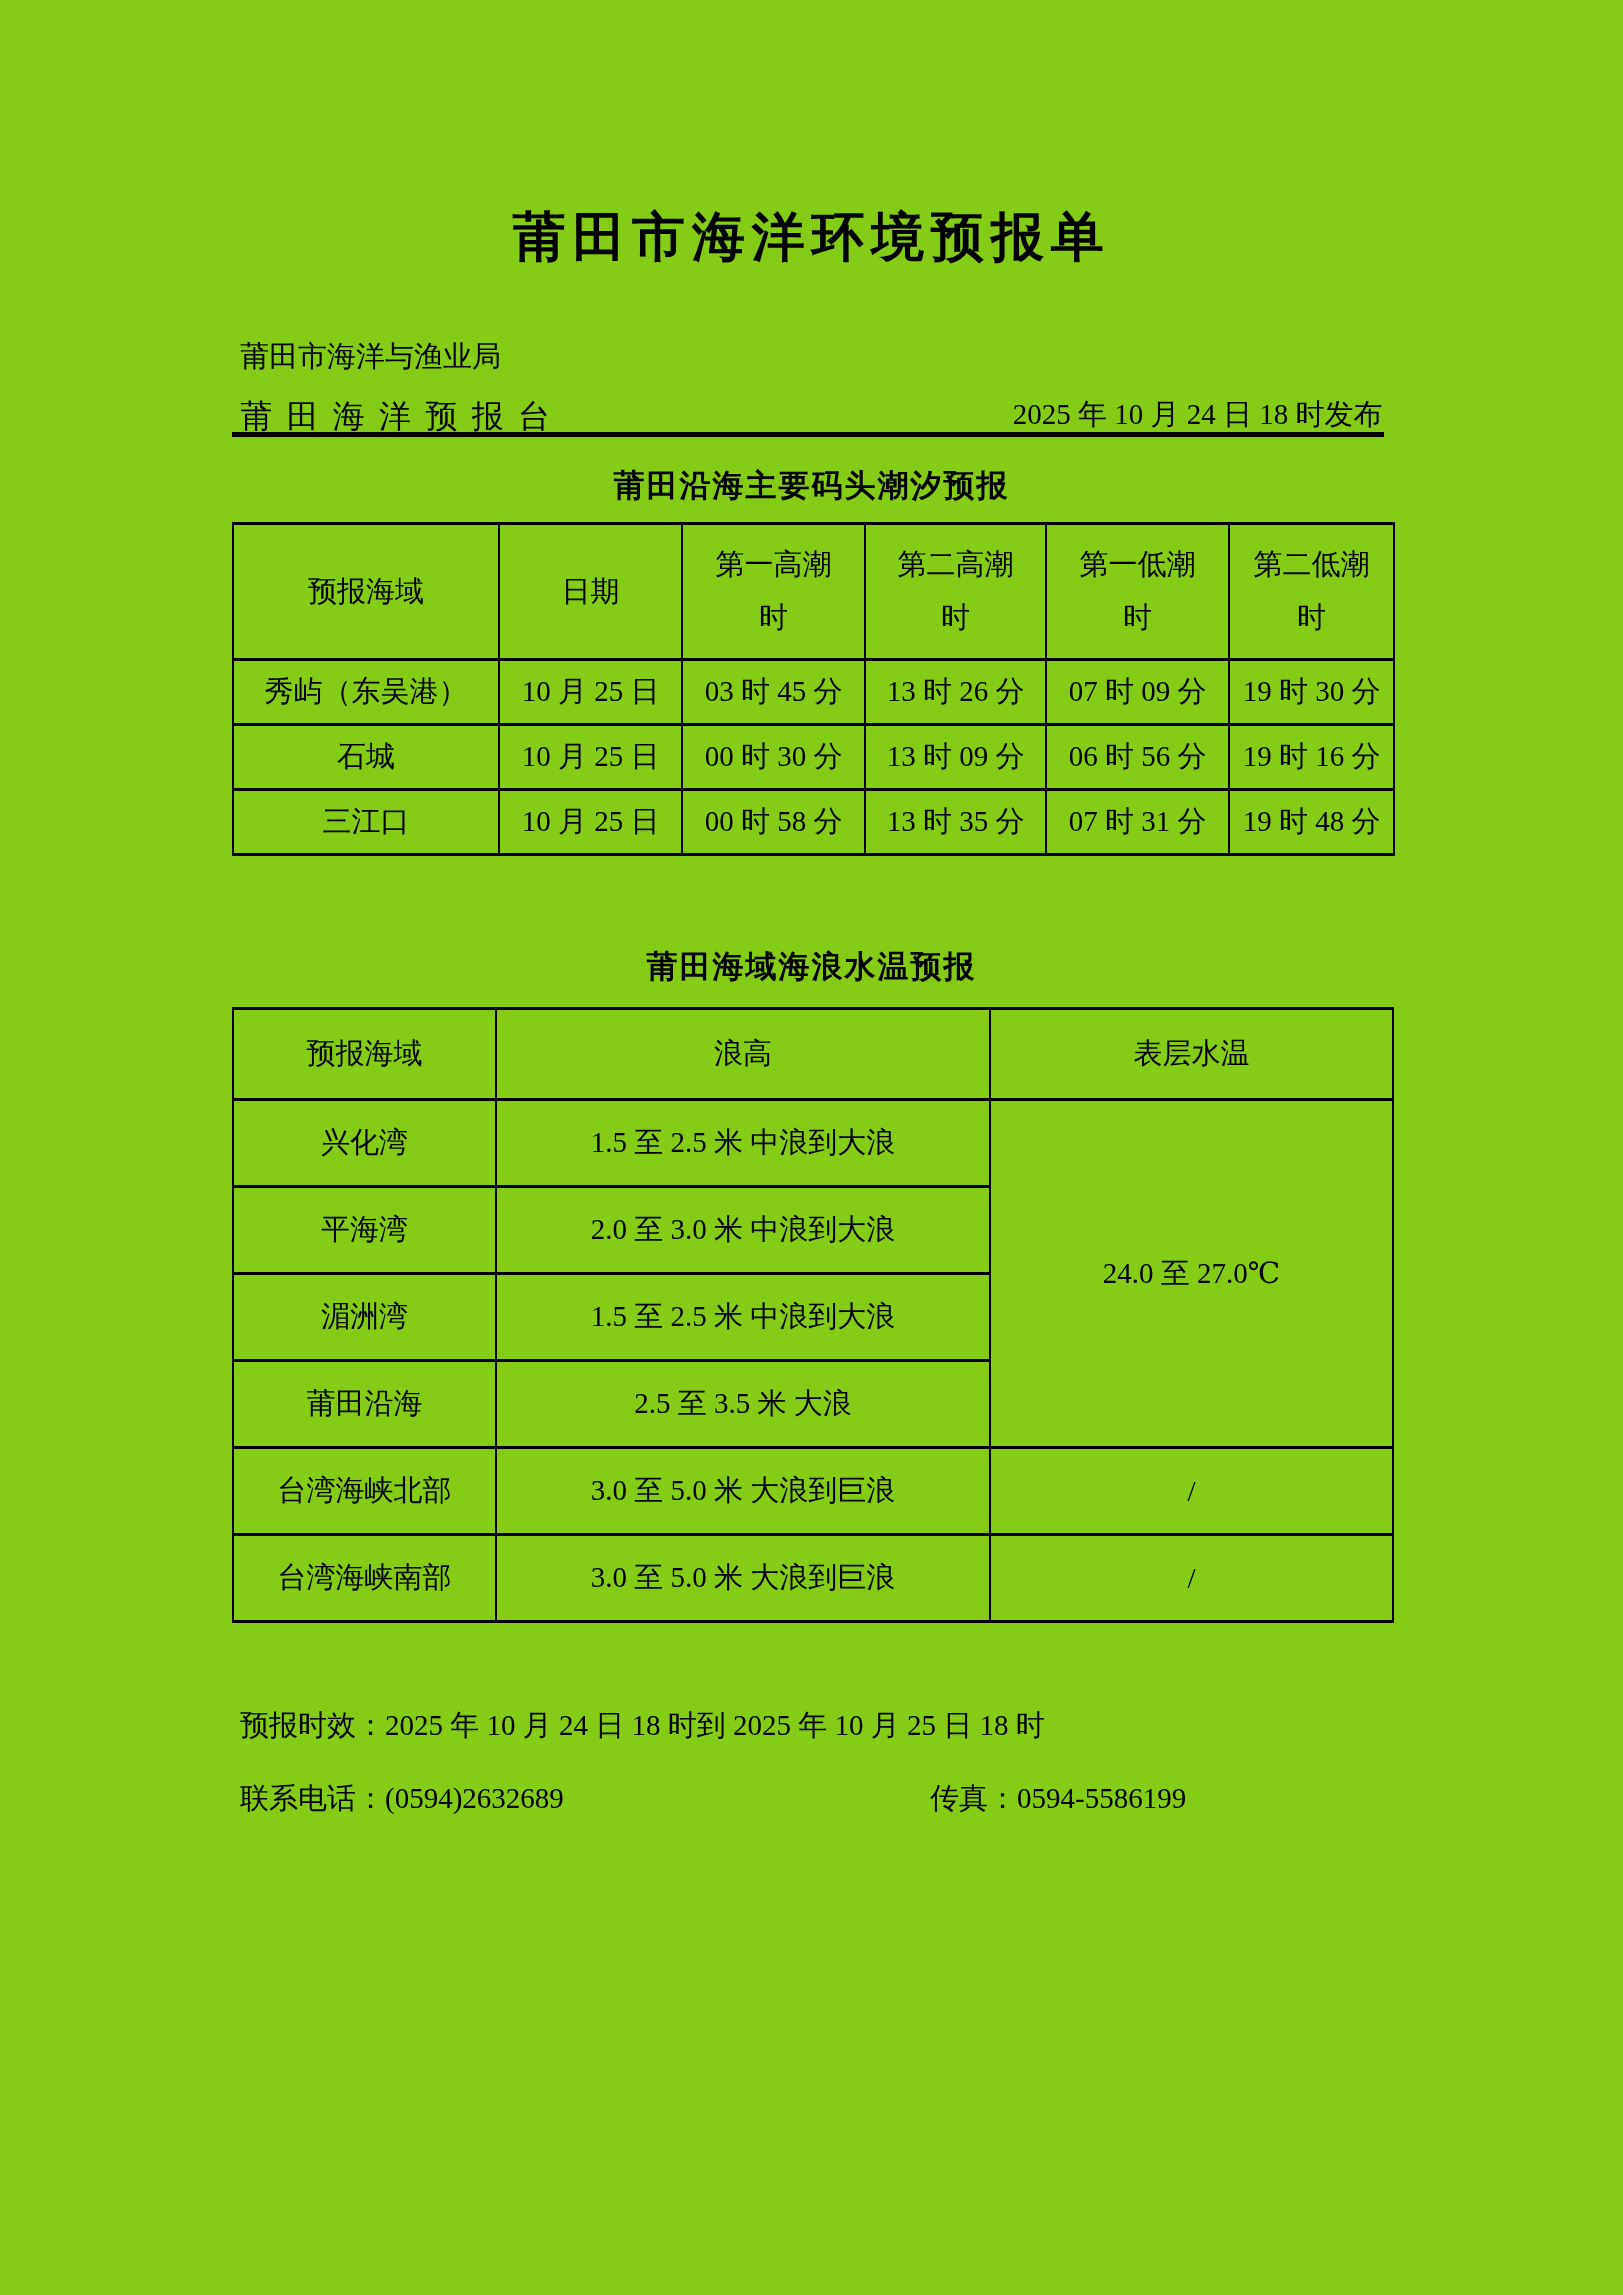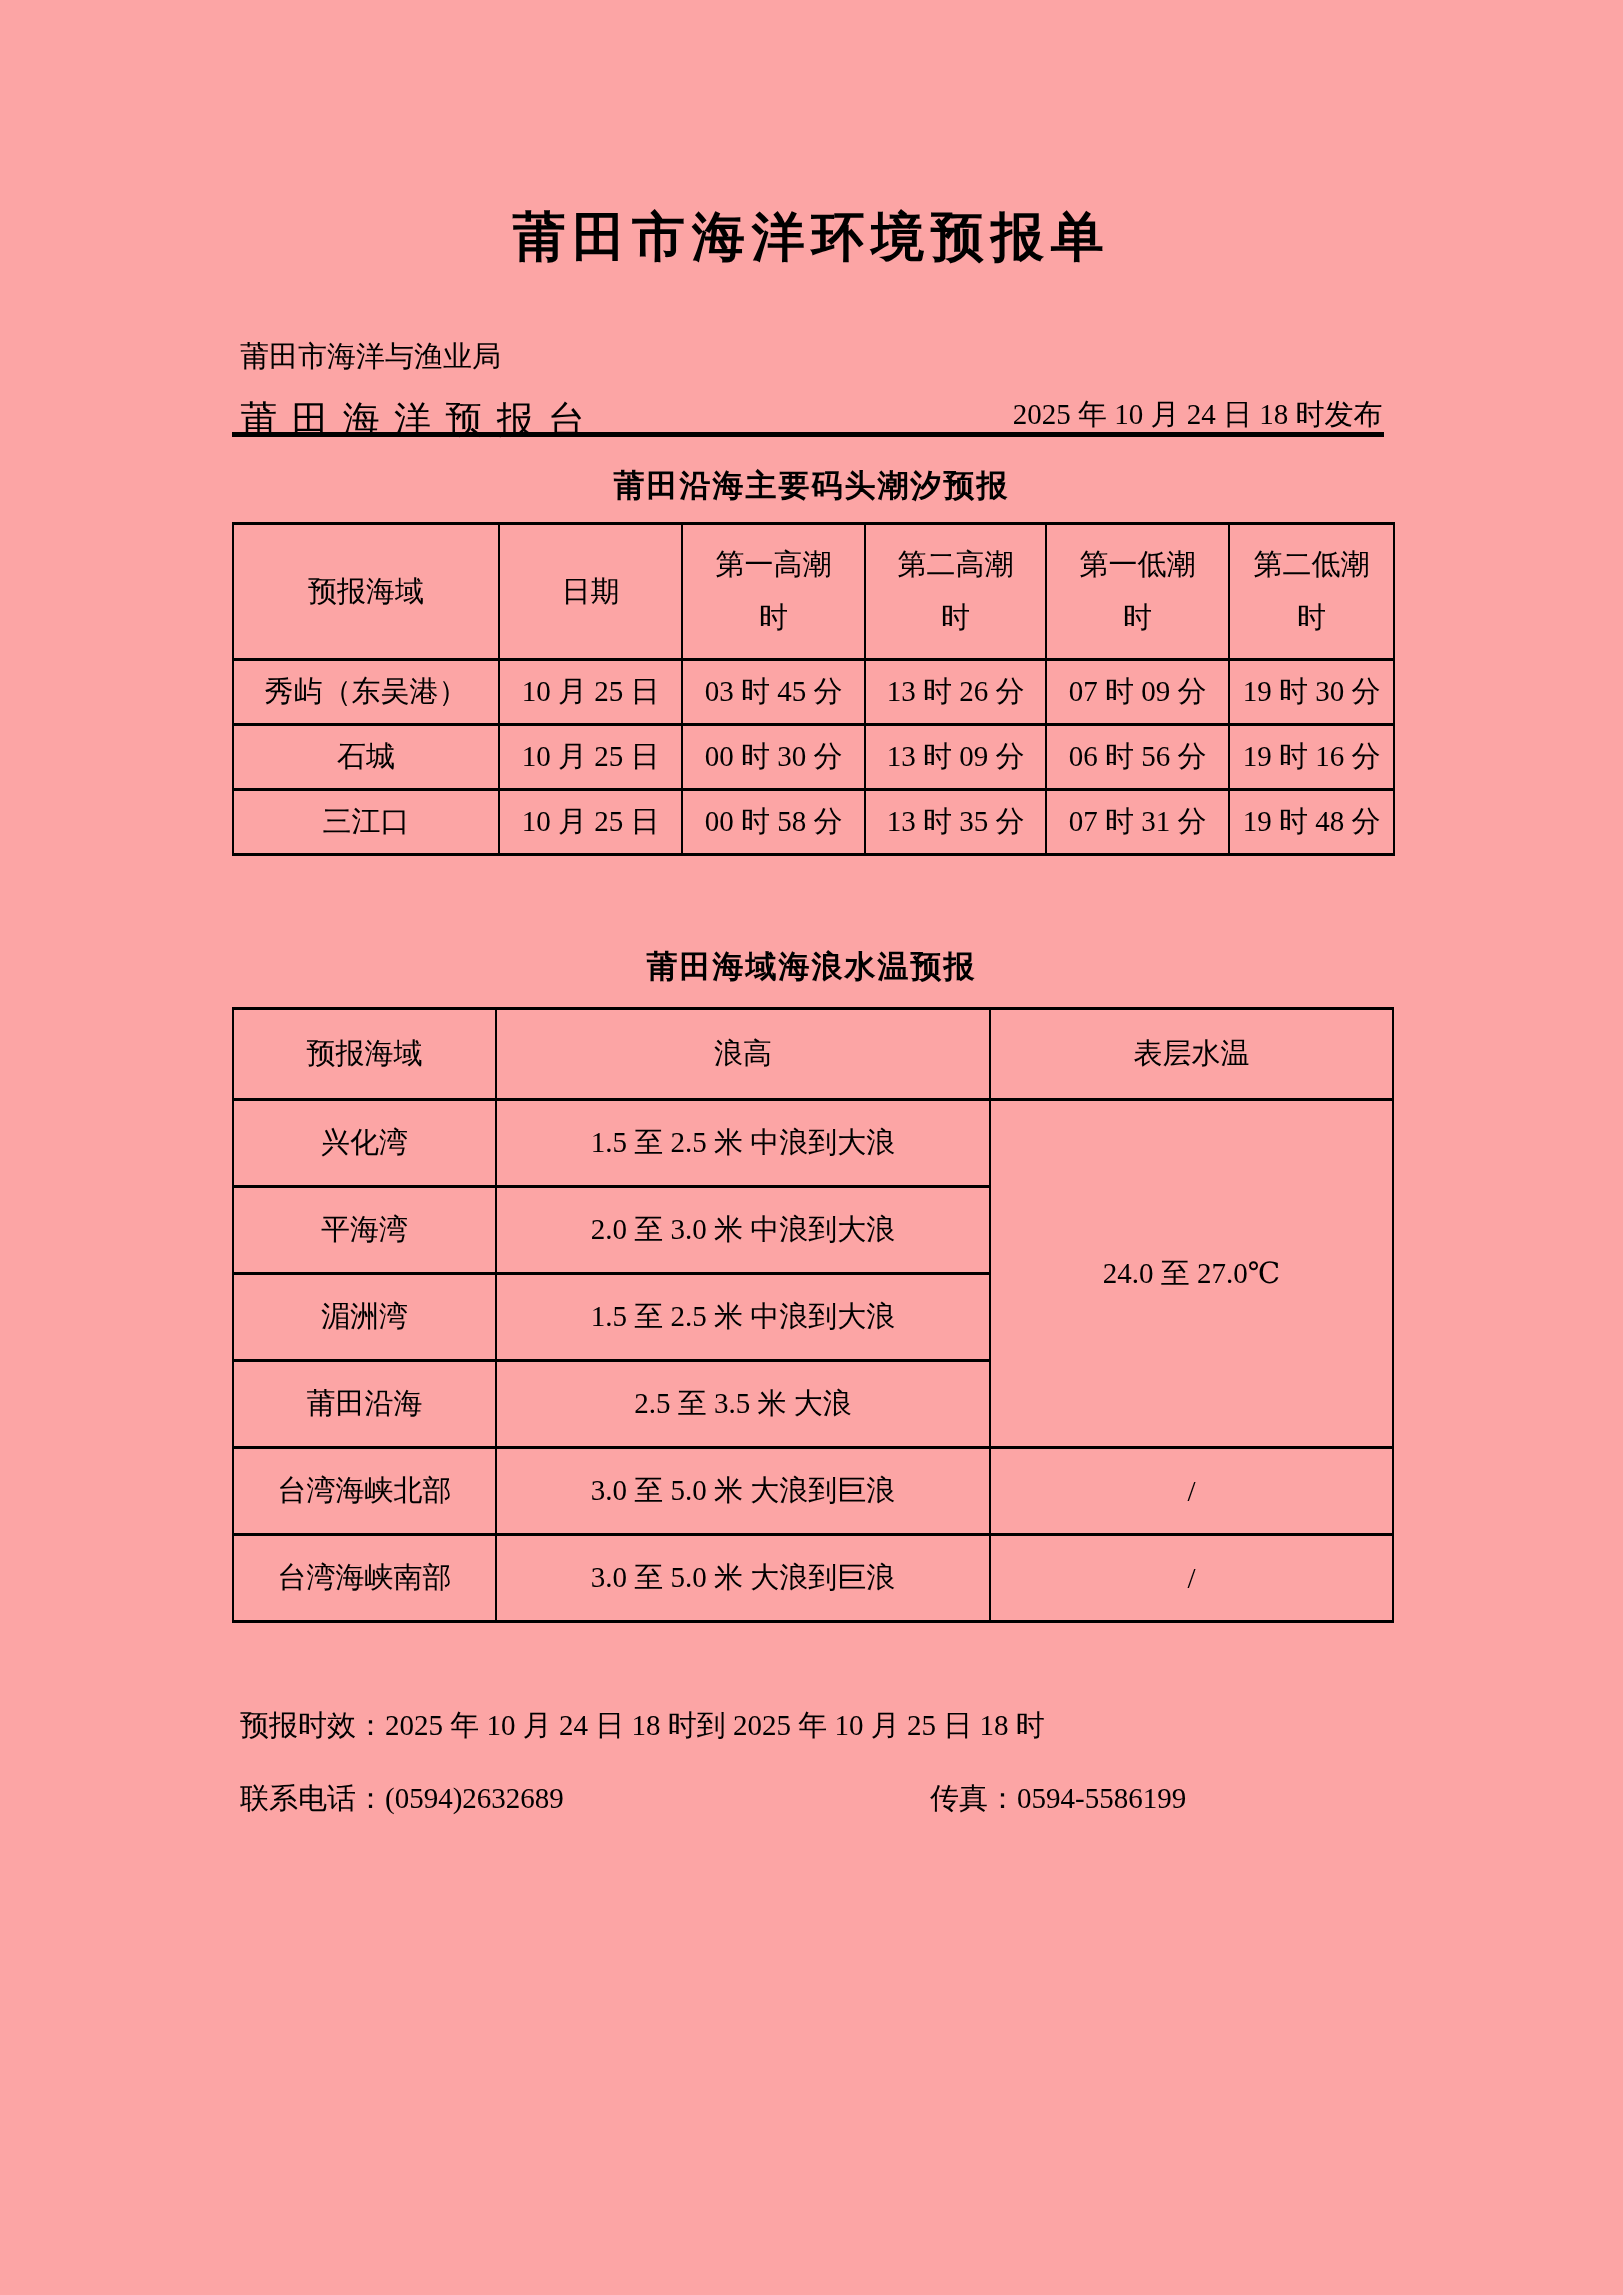--- a/index.html
+++ b/index.html
@@ -1,20 +1,20 @@
 <!DOCTYPE html>
 <html style="font-size:11px"><head>
 <meta charset="utf-8">
 <style>
   html,body{margin:0;padding:0;background:#ffffff;}
   .page{
     position:relative;
     width:1623px;
     height:2295px;
-    background:#fca5a5;
+    background:#84cc16;
     color:#000000;
     font-family:"Liberation Serif","DejaVu Serif",serif;
   }
   .doc-title{
     position:absolute;
     top:202px;
     left:0;
     width:100%;
     text-align:center;
     font-size:53px;
@@ -33,21 +33,21 @@
     position:absolute;
     top:395px;
     left:232px;
     width:1152px;
     height:37px;
   }
   .org-line2{
     position:absolute;
     left:8.2px;
     top:0;
-    font-size:37px;
+    font-size:32px;
     letter-spacing:14.3px;
     white-space:nowrap;
   }
   .issue-datetime{
     position:absolute;
     right:1.4px;
     top:0;
     font-size:29px;
     white-space:nowrap;
     margin-left:41px;

